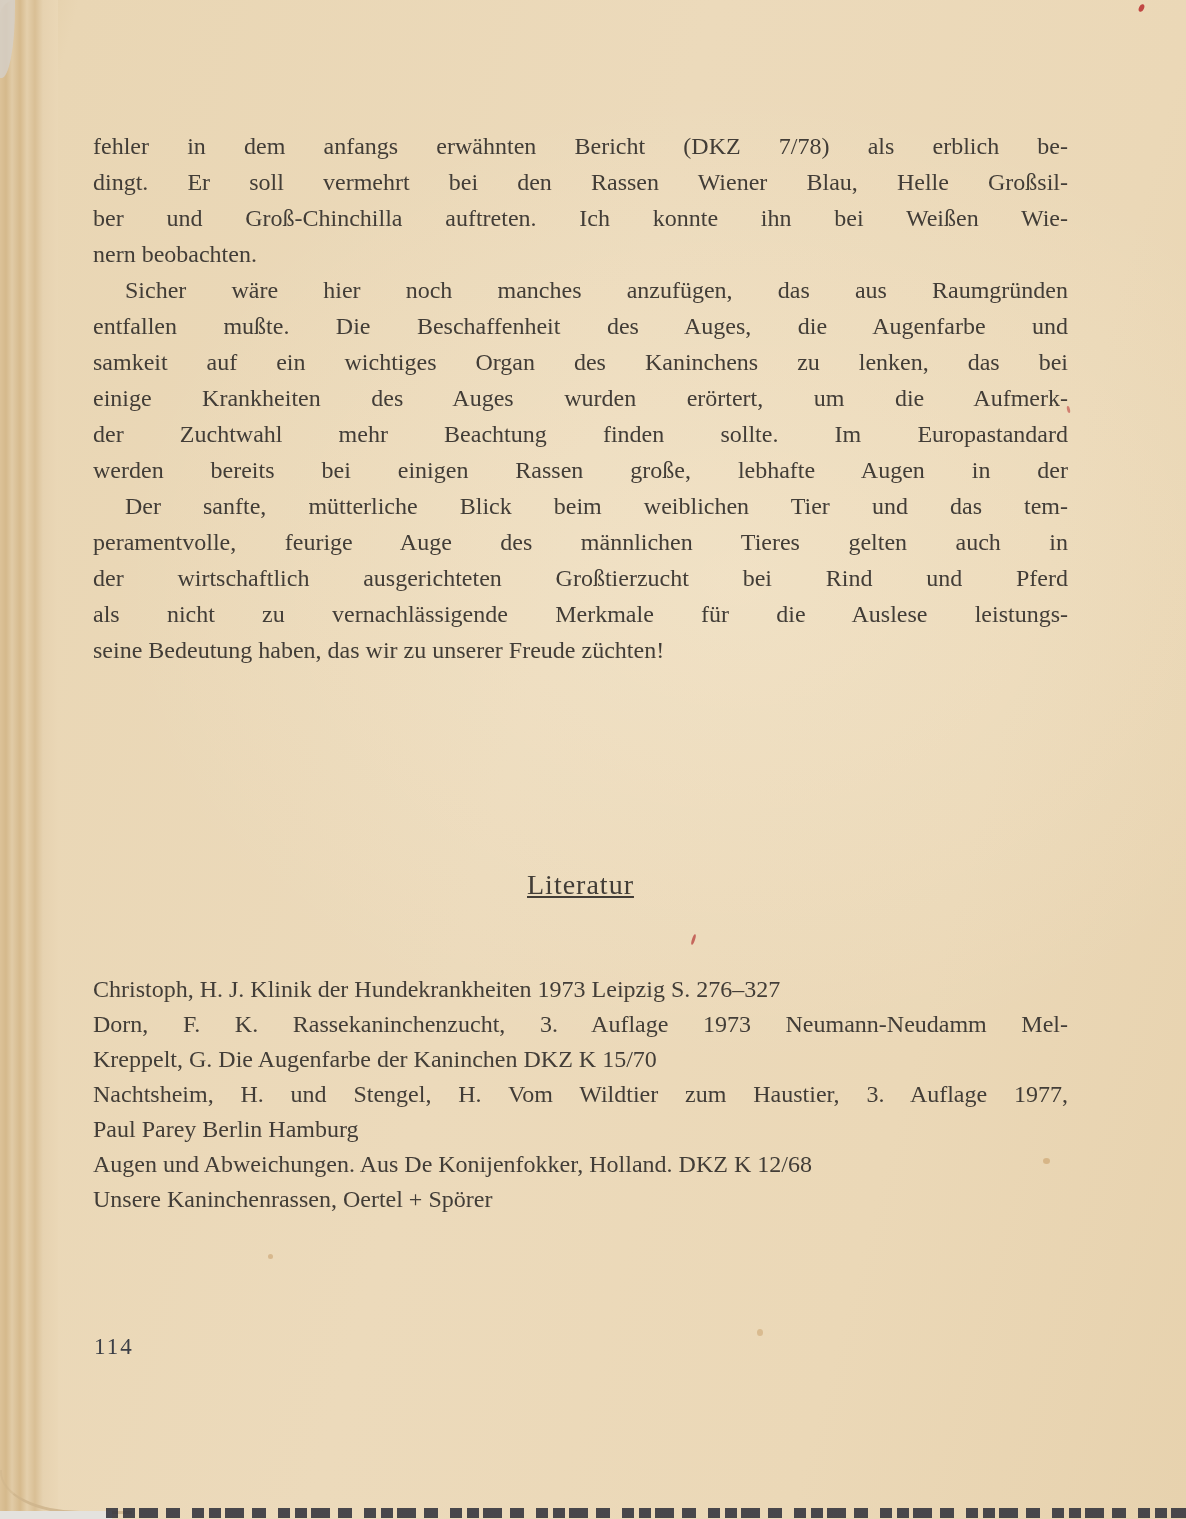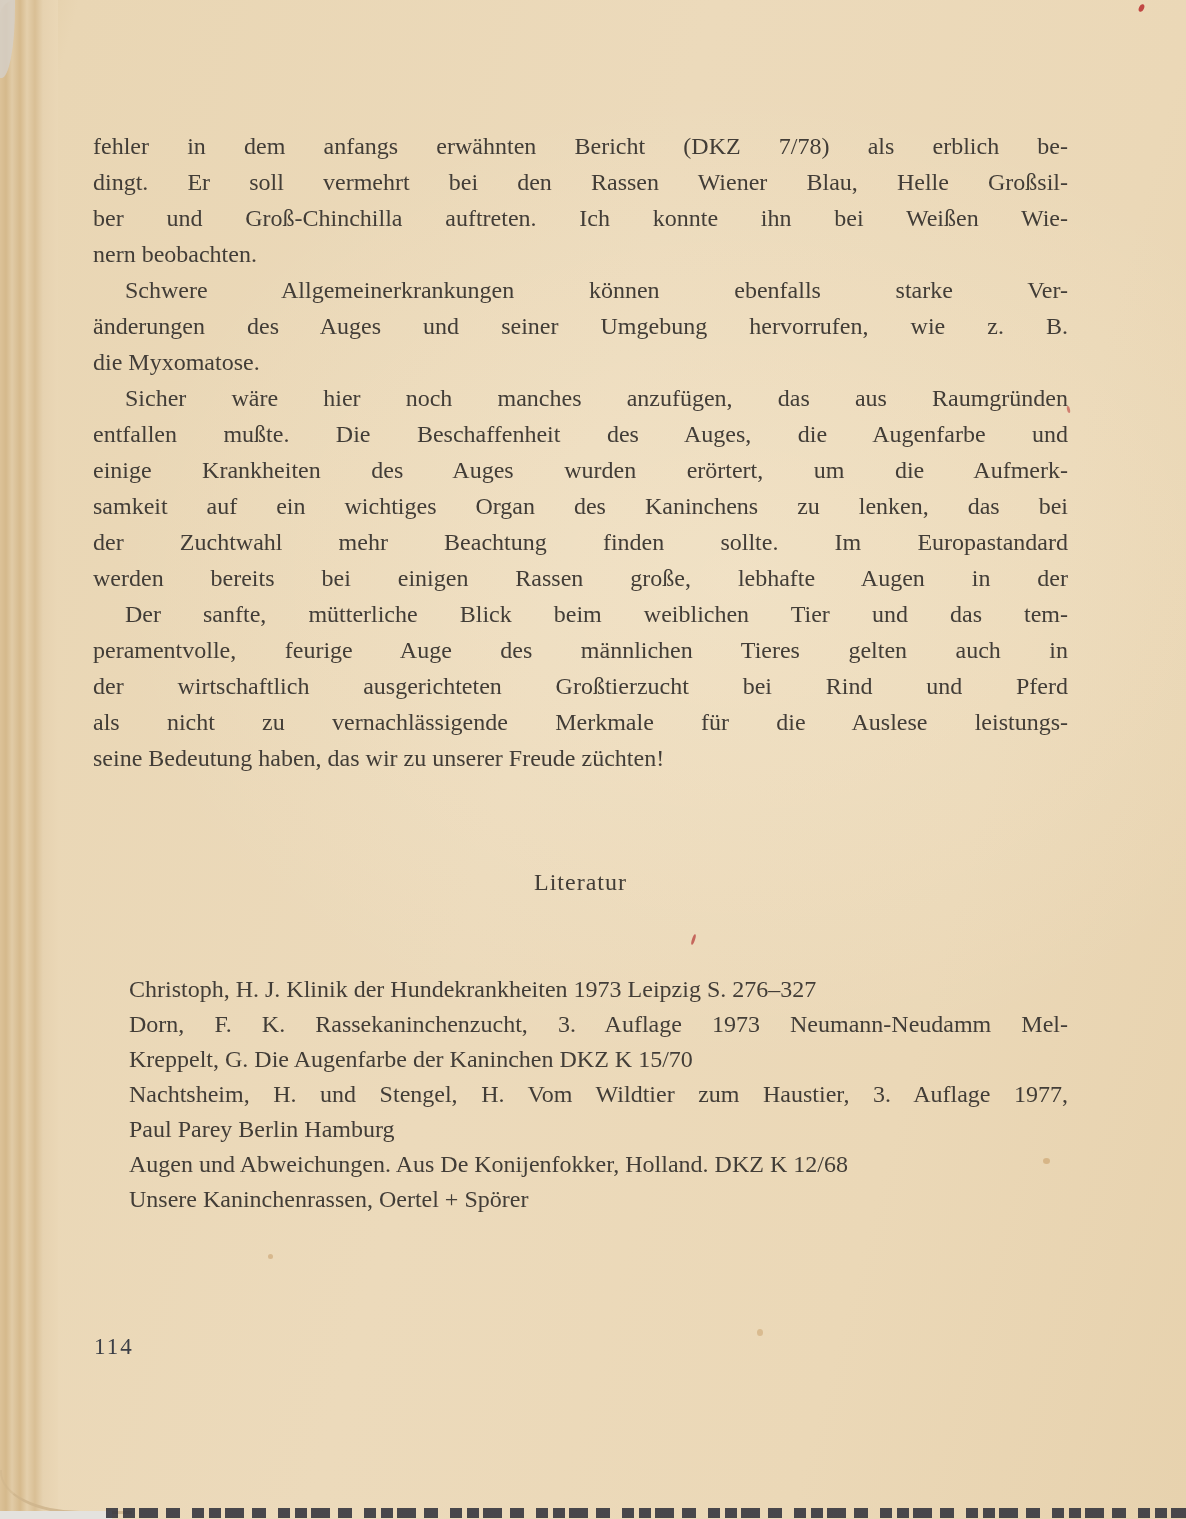--- a/index.html
+++ b/index.html
@@ -42,23 +42,23 @@
   
   .textcol { position: absolute; left: 93px; width: 975px; }
   .body-block { top: 128px; }
   .ln {
     height: 36px; line-height: 36px; font-size: 24px;
     white-space: normal; overflow: visible;
   }
   .j { text-align: justify; text-align-last: justify; }
   .ind { padding-left: 32px; }
   .heading-block { top: 869px; text-align: center; }
-  .heading { font-size: 24px; letter-spacing: 1px; }
+  .heading { font-size: 28px; letter-spacing: 1px; text-decoration: underline; }
   .lit-block { top: 972px; }
-  .lit-block .ln { height: 35px; line-height: 35px; margin-left: 36px; }
+  .lit-block .ln { height: 35px; line-height: 35px; }
   .pagenum {
     position: absolute; left: 94px; top: 1334px;
     font-size: 23px; color: #3b3e46; letter-spacing: 2px;
   }
   
   .cutoff {
     position: absolute; left: 106px; right: 0; bottom: 1px; height: 10px;
     opacity: .88;
     background: repeating-linear-gradient(90deg,
       #32333c 0 12px,  rgba(0,0,0,0) 12px 17px,
@@ -84,29 +84,24 @@
   <div class="corner-gray"></div>
 
   <div class="textcol body-block" style="position:absolute;">
     <div>
       <div class="ln j">fehler in dem anfangs erwähnten Bericht (DKZ 7/78) als erblich be-</div>
       <div class="ln j">dingt. Er soll vermehrt bei den Rassen Wiener Blau, Helle Großsil-</div>
       <div class="ln j">ber und Groß-Chinchilla auftreten. Ich konnte ihn bei Weißen Wie-</div>
       <div class="ln">nern beobachten.</div>
     </div>
     <div>
-      <div class="ln j ind">Schwere Allgemeinerkrankungen können ebenfalls starke Ver-</div>
-      <div class="ln j">änderungen des Auges und seiner Umgebung hervorrufen, wie z. B.</div>
-      <div class="ln">die Myxomatose.</div>
-    </div>
-    <div>
       <div class="ln j ind">Sicher wäre hier noch manches anzufügen, das aus Raumgründen</div>
       <div class="ln j">entfallen mußte. Die Beschaffenheit des Auges, die Augenfarbe und</div>
+      <div class="ln j">samkeit auf ein wichtiges Organ des Kaninchens zu lenken, das bei</div>
       <div class="ln j">einige Krankheiten des Auges wurden erörtert, um die Aufmerk-</div>
-      <div class="ln j">samkeit auf ein wichtiges Organ des Kaninchens zu lenken, das bei</div>
       <div class="ln j">der Zuchtwahl mehr Beachtung finden sollte. Im Europastandard</div>
       <div class="ln j">werden bereits bei einigen Rassen große, lebhafte Augen in der</div>
     </div>
     <div>
       <div class="ln j ind">Der sanfte, mütterliche Blick beim weiblichen Tier und das tem-</div>
       <div class="ln j">peramentvolle, feurige Auge des männlichen Tieres gelten auch in</div>
       <div class="ln j">der wirtschaftlich ausgerichteten Großtierzucht bei Rind und Pferd</div>
       <div class="ln j">als nicht zu vernachlässigende Merkmale für die Auslese leistungs-</div>
       <div class="ln">seine Bedeutung haben, das wir zu unserer Freude züchten!</div>
     </div>

